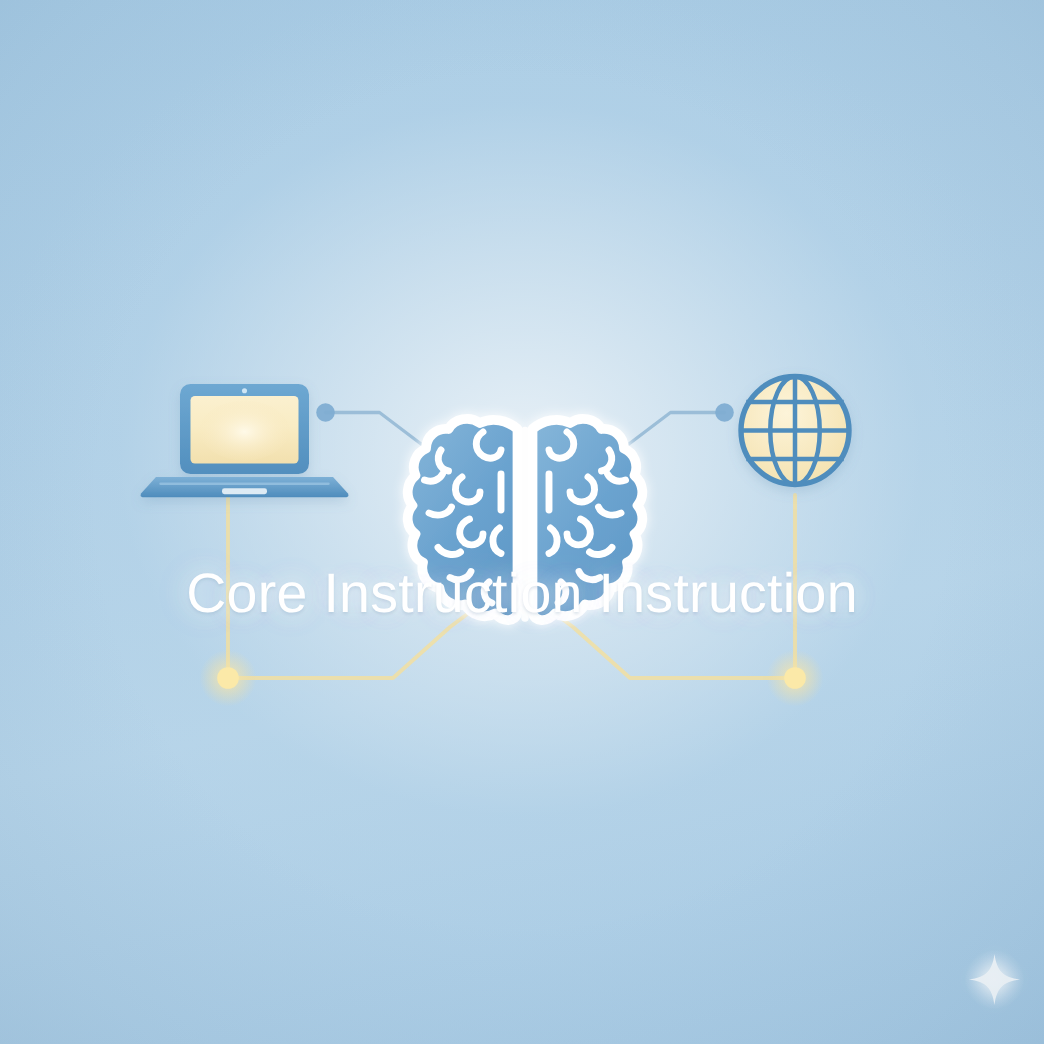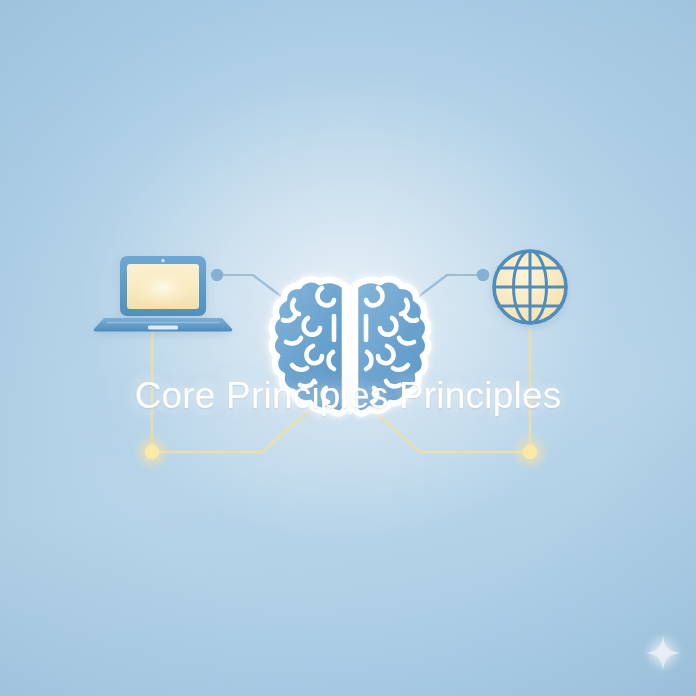--- a/index.html
+++ b/index.html
@@ -256,16 +256,16 @@
                C664.6,647.4 668.6,651.4 680,653
                C668.6,654.6 664.6,658.6 663,670
                C661.4,658.6 657.4,654.6 646,653
                C657.4,651.4 661.4,647.4 663,636 Z" fill="#ffffff" opacity="0.88" filter="url(#softGlow)"></path>
     </g>
   </svg>
 
   <div class="bg-vignette"></div>
 
   <div class="title-wrap">
-    <h1 class="title">Core Principles Principles</h1>
+    <h1 class="title">Core Instruction Instruction</h1>
   </div>
 
 </div>
 
 </body></html>

